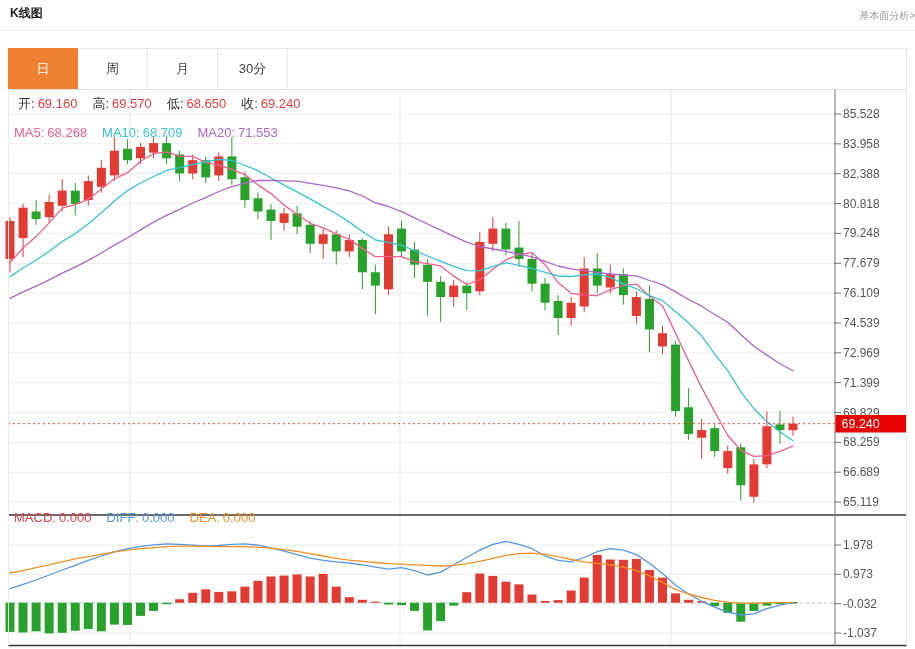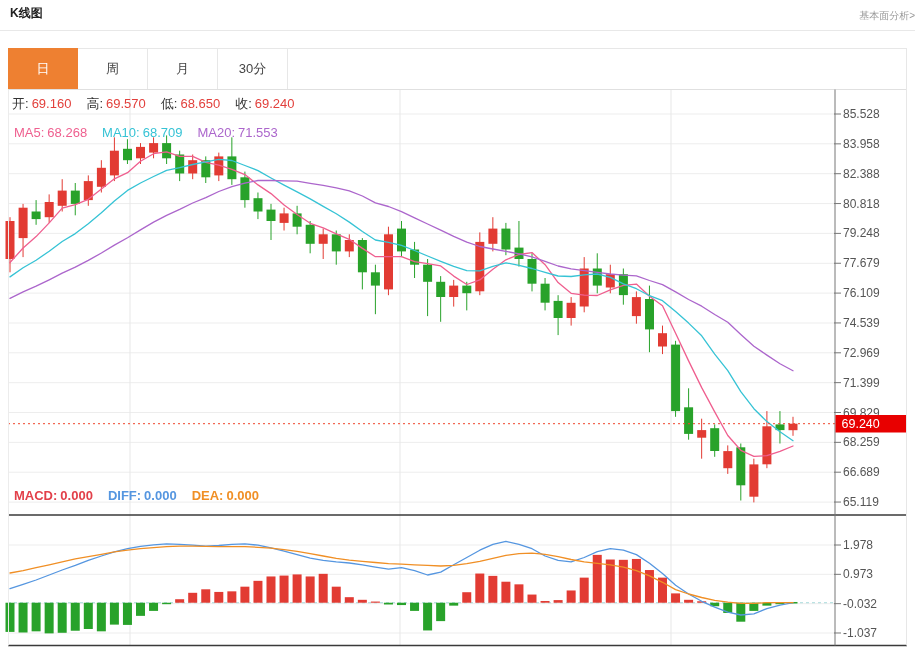--- a/index.html
+++ b/index.html
@@ -11,23 +11,23 @@
   .header-link{position:absolute;right:0;top:9px;font-size:10px;color:#999;cursor:pointer;text-decoration:none;}
   .header-divider{position:absolute;left:0;top:30px;width:915px;height:0;border-bottom:1px solid #e8e8e8;}
   .tabbar{position:absolute;left:8px;top:48px;width:899px;height:41px;box-sizing:border-box;
           border-top:1px solid #e7e7e7;display:flex;background:#fff;}
   .tab{width:70px;height:40px;line-height:40px;text-align:center;font-size:13px;color:#444;
        border-right:1px solid #e7e7e7;box-sizing:border-box;cursor:pointer;background:#fff;}
   .tab.active{background:#ee8031;color:#fff;margin-top:-1px;height:41px;line-height:41px;border-right:none;}
   svg#chart{position:absolute;left:0;top:0;}
   .readout{position:absolute;font-size:13px;white-space:nowrap;line-height:15px;}
   .readout .item{margin-right:15px;}
-  #ohlcRow{left:12px;top:96px;}
+  #ohlcRow{left:18px;top:96px;}
   #maRow{left:14px;top:125px;}
-  #macdRow{left:14px;top:488px;font-weight:bold;}
+  #macdRow{left:14px;top:510px;}
 </style>
 </head>
 <body>
 
 <div class="header-title">K线图</div>
 <a class="header-link">基本面分析&gt;</a>
 <div class="header-divider"></div>
 
 <div class="tabbar" id="tabbar">
     <div class="tab active">日</div>

